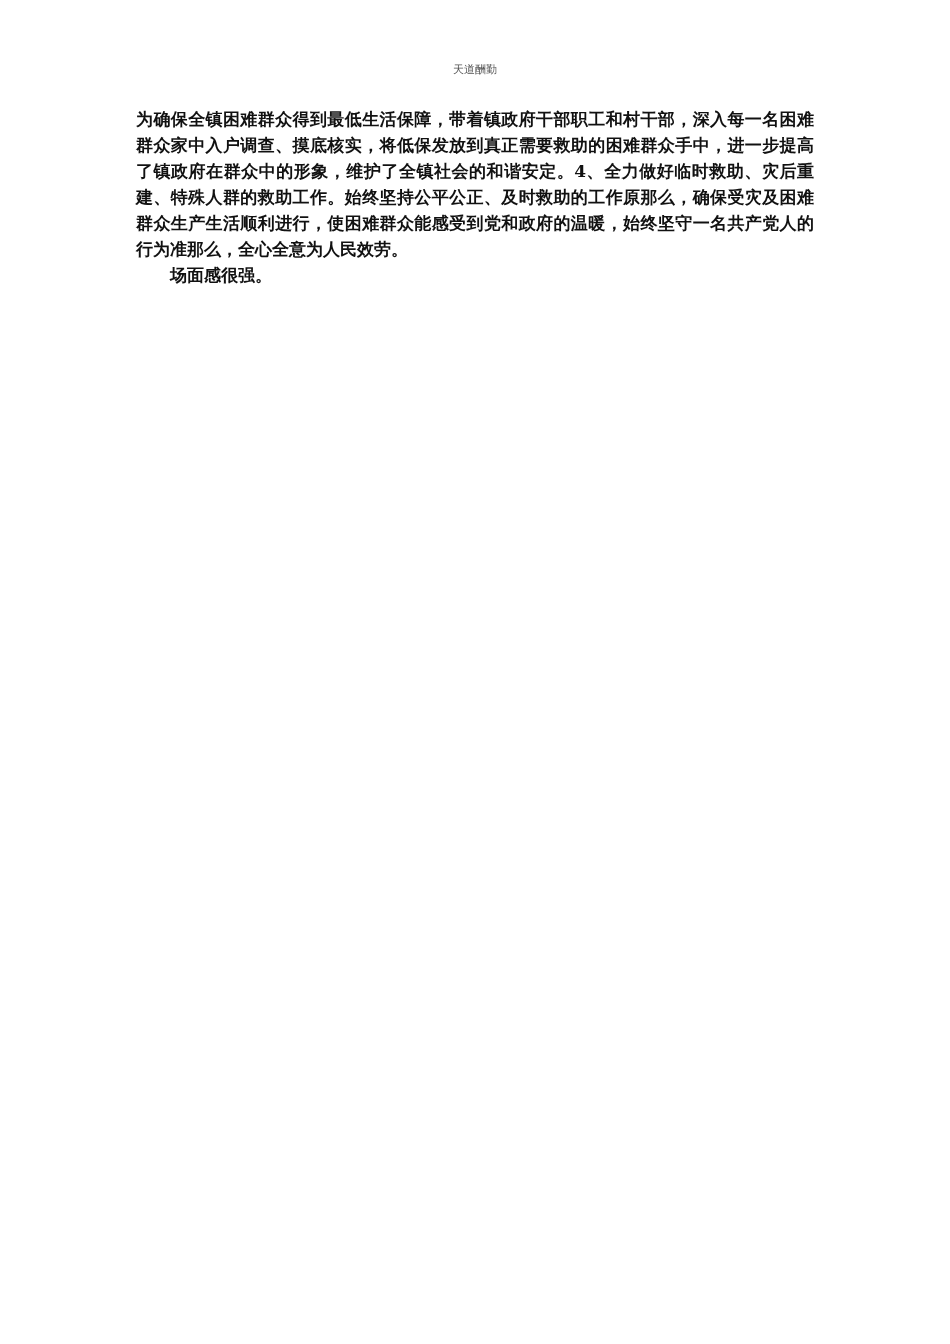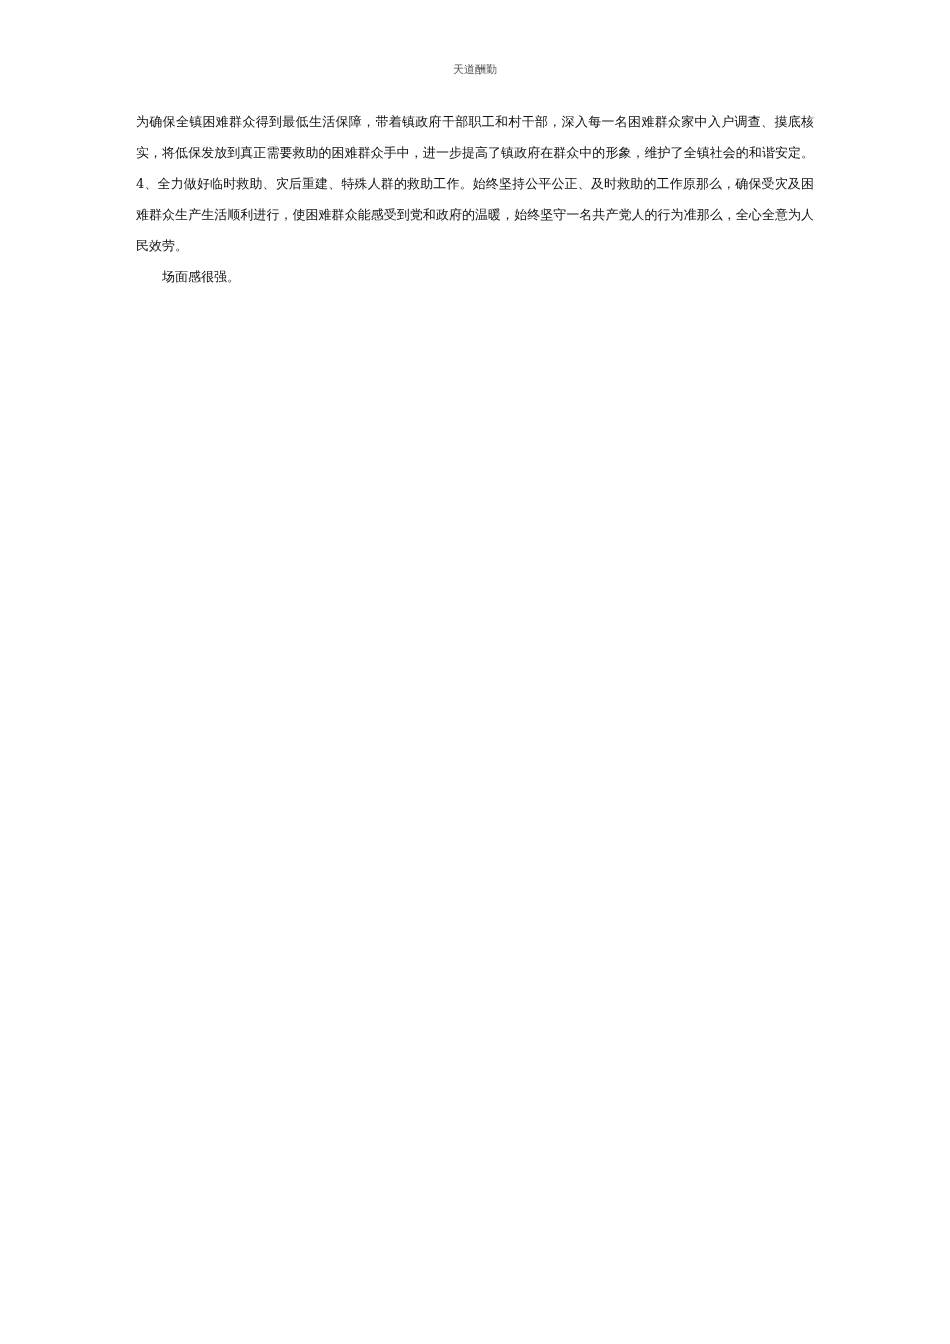--- a/index.html
+++ b/index.html
@@ -29,26 +29,27 @@
     color: #555555;
   }
   .content {
     position: absolute;
     top: 106px;
     left: 136px;
     width: 678px;
   }
   .para {
     margin: 0;
-    font-size: 13px;
-    line-height: 31px;
+    font-size: 17px;
+    line-height: 26px;
     text-align: justify;
     text-justify: inter-ideograph;
     color: #111111;
     font-family: "DejaVu Serif", "Liberation Serif", serif;
+    font-weight: bold;
   }
   .para.indent {
     text-indent: 2em;
   }
 </style>
 </head>
 <body>
 
 <div class="page">
 

